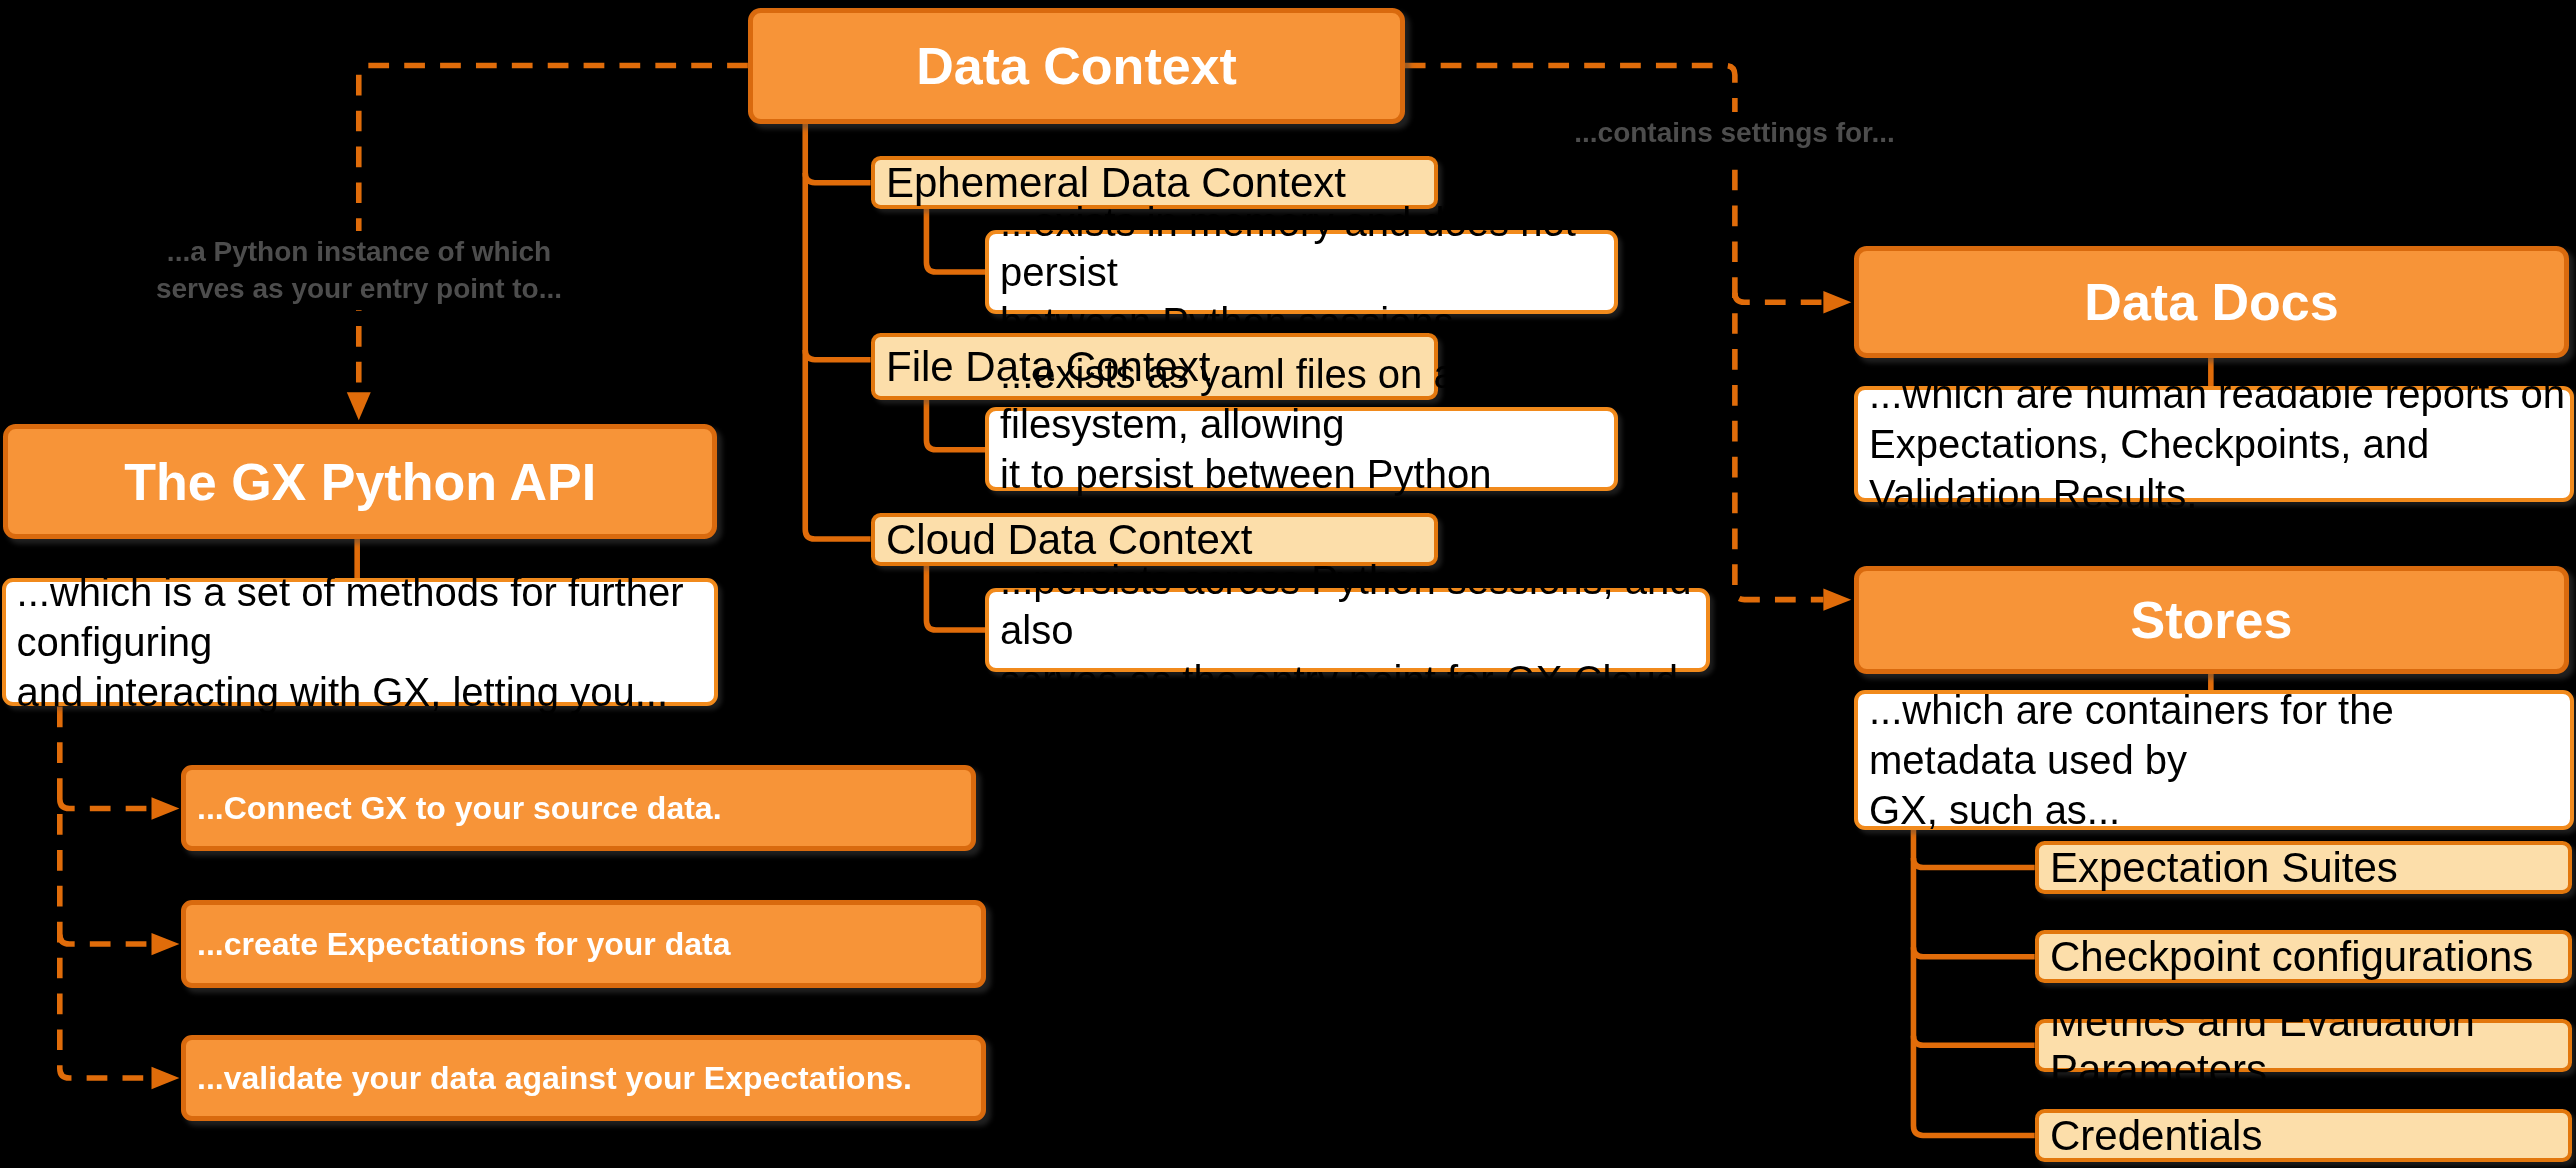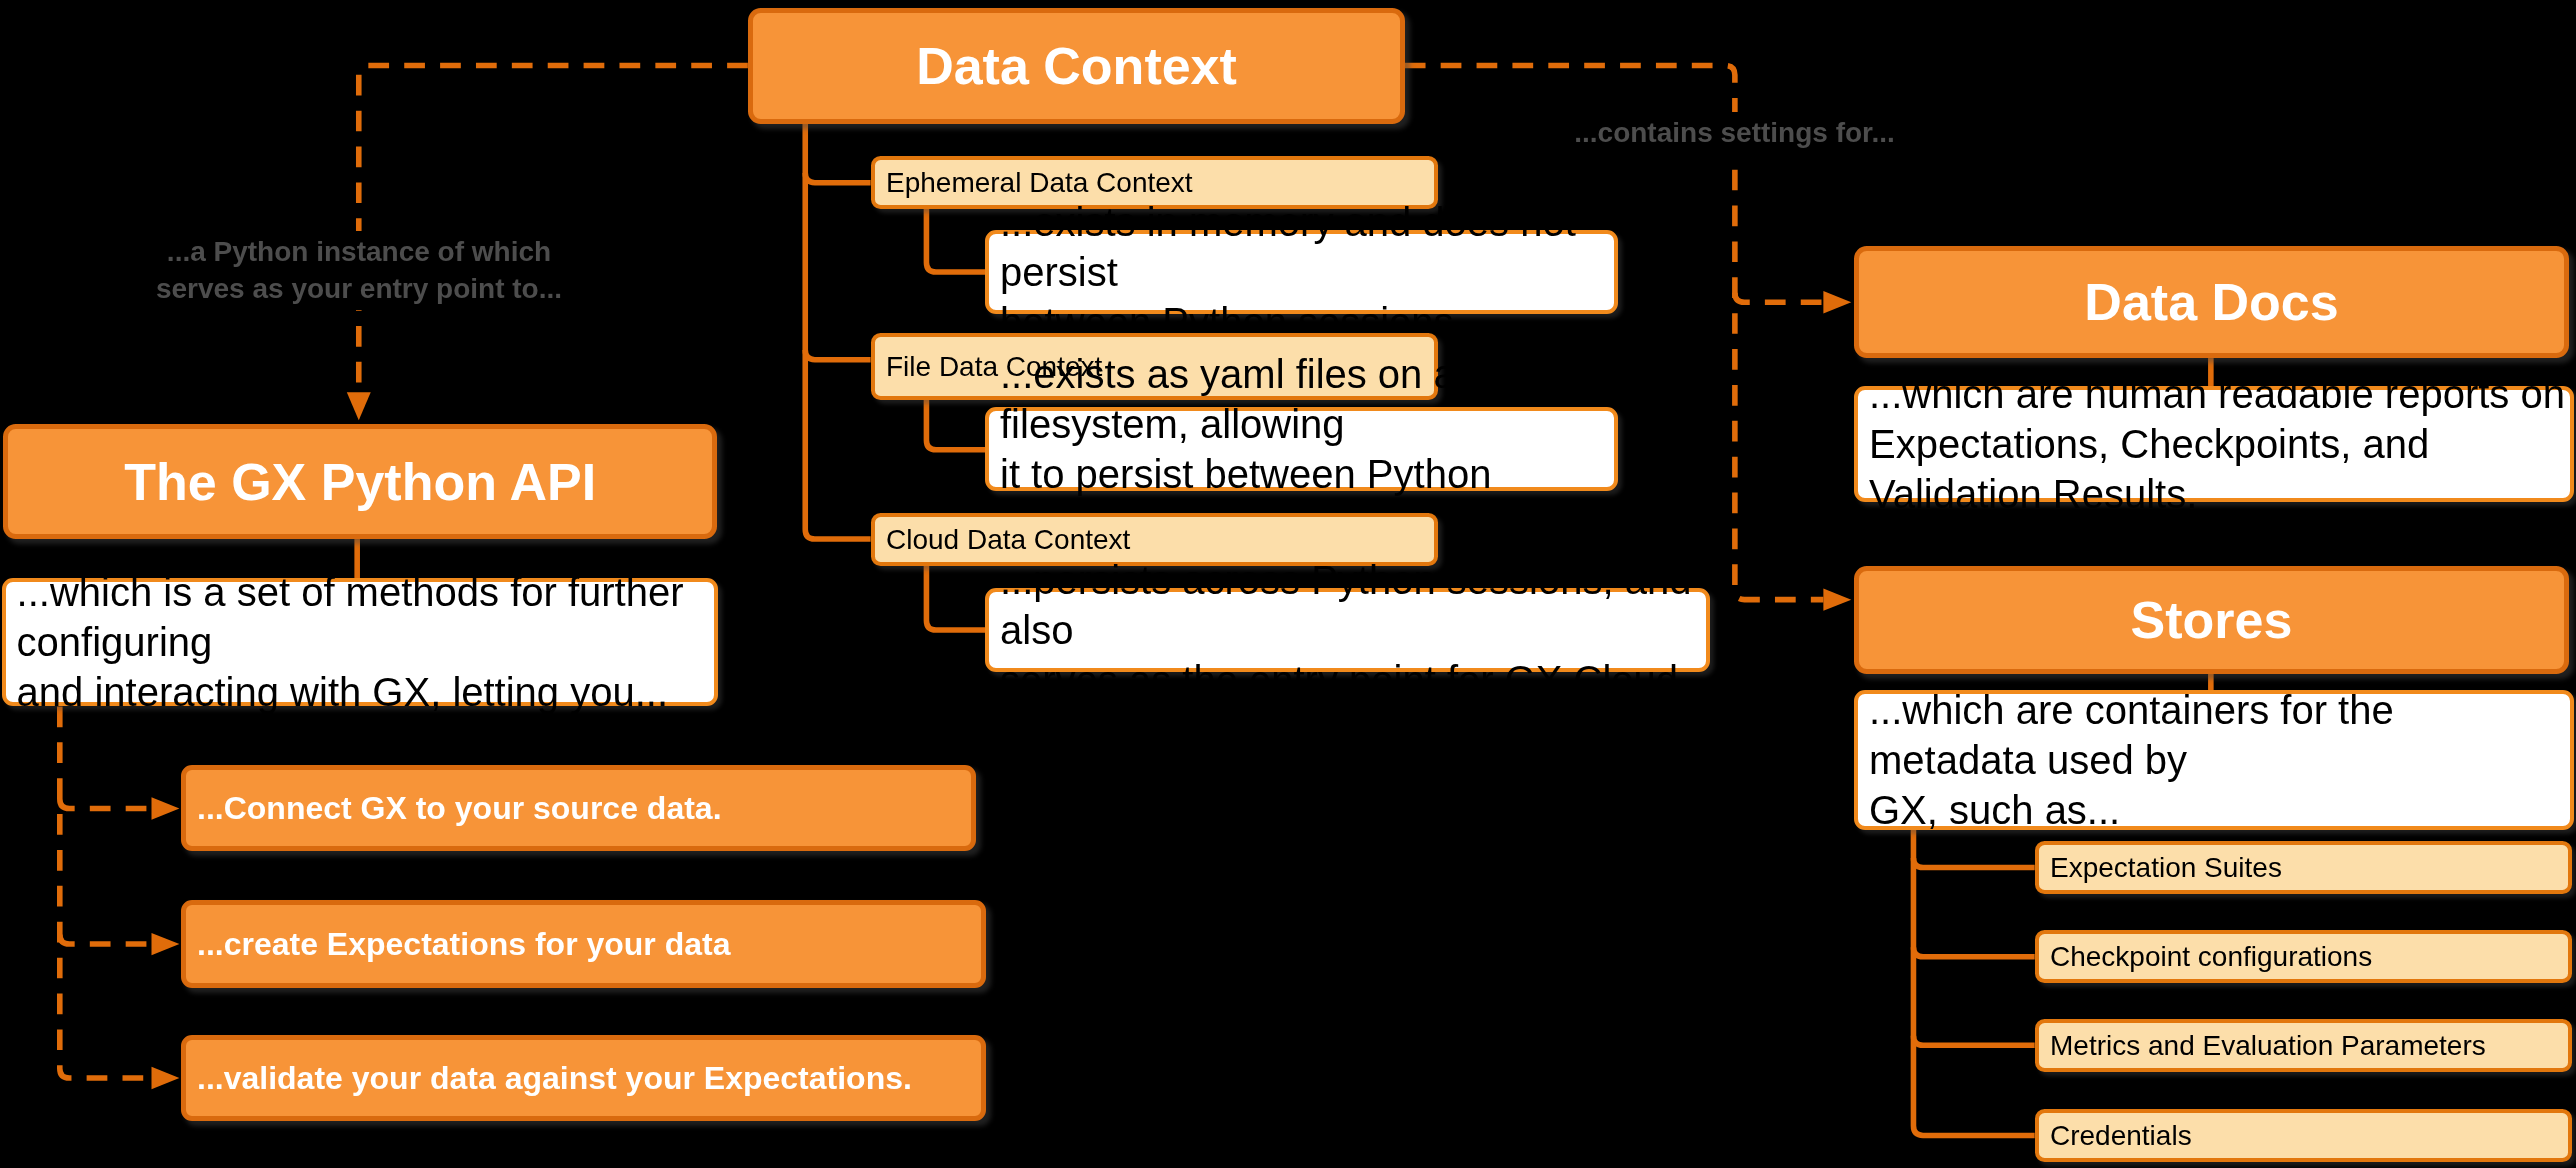--- a/index.html
+++ b/index.html
@@ -35,21 +35,21 @@
     font-weight:bold;
     font-size:32px;
     padding-left:11px;
     box-shadow:4.8px 4.8px 4.8px rgba(70,70,70,0.45);
   }
   .cream-box{
     background:#FCDEAA;
     border:4px solid #E2770D;
     border-radius:9.6px;
     color:#000;
-    font-size:28px;
+    font-size:42px;
     padding-left:11px;
     box-shadow:4px 4px 4px rgba(70,70,70,0.4);
   }
   .white-box{
     background:#ffffff;
     border:4px solid #F18A1C;
     border-radius:11px;
     color:#000;
     font-size:40px;
     line-height:1.25;

